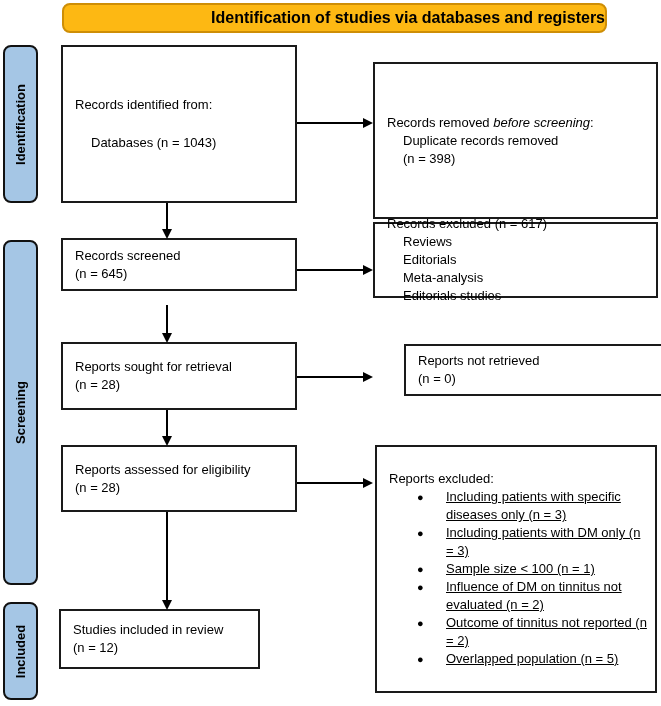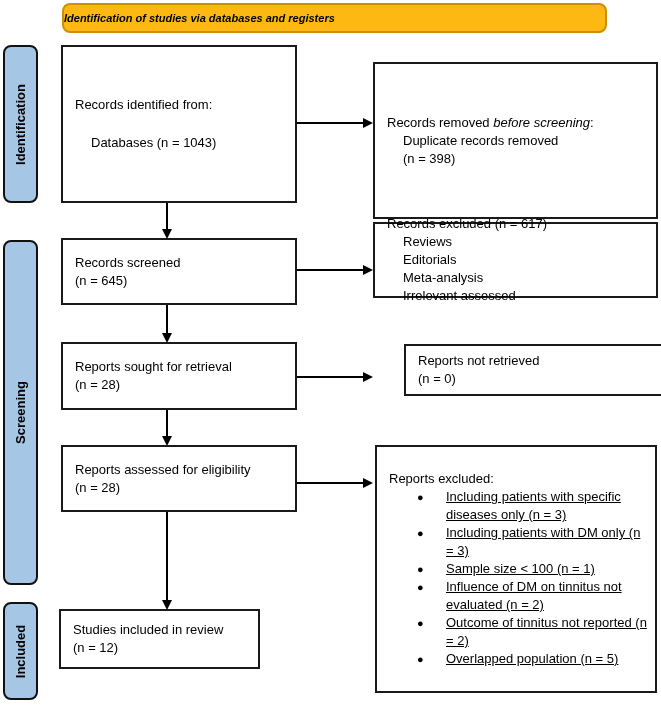--- a/index.html
+++ b/index.html
@@ -13,22 +13,22 @@
     overflow: hidden;
   }
   
   .banner {
     position: absolute;
     left: 62px; top: 3px; width: 545px; height: 30px;
     background: #FDB813;
     border: 2px solid #CE8E06;
     border-radius: 8px;
     box-sizing: border-box;
-    display: flex; align-items: center; justify-content: flex-start;
-    font-size: 11px; font-weight: bold; font-style: italic;
+    display: flex; align-items: center; justify-content: flex-end;
+    font-size: 16px; font-weight: bold;
   }
   
   .stage {
     position: absolute;
     background: #A5C6E5;
     border: 2px solid #111111;
     border-radius: 8px;
     box-sizing: border-box;
     display: flex; align-items: center; justify-content: center;
   }
@@ -97,21 +97,21 @@
   </div>
   <div class="stage" style="left:3px; top:602px; width:35px; height:98px;">
     <span>Included</span>
   </div>
 
   <div class="fbox" style="left:61px; top:45px; width:236px; height:158px;gap:20px;">
     <div>Records identified from:</div>
     <div class="indent">Databases (n = 1043)</div>
   </div>
 
-  <div class="fbox" style="left:61px; top:238px; width:236px; height:67px;">
+  <div class="fbox" style="left:61px; top:238px; width:236px; height:53px;">
     <div>Records screened</div>
     <div>(n = 645)</div>
   </div>
 
   <div class="fbox" style="left:61px; top:342px; width:236px; height:68px;">
     <div>Reports sought for retrieval</div>
     <div>(n = 28)</div>
   </div>
 
   <div class="fbox" style="left:61px; top:445px; width:236px; height:67px;">
@@ -128,21 +128,21 @@
     <div><span>Records removed</span> <span class="it">before screening</span><span>:</span></div>
     <div class="indent">Duplicate records removed</div>
     <div class="indent">(n = 398)</div>
   </div>
 
   <div class="fbox" style="left:373px; top:222px; width:285px; height:76px;">
     <div>Records excluded (n = 617)</div>
     <div class="indent">Reviews</div>
     <div class="indent">Editorials</div>
     <div class="indent">Meta-analysis</div>
-    <div class="indent">Irrelevant assessed</div>
+    <div class="indent">Editorials studies</div>
   </div>
 
   <div class="fbox" style="left:373px; top:344px; width:285px; height:52px;margin-left:31px;">
     <div>Reports not retrieved</div>
     <div>(n = 0)</div>
   </div>
 
   <div class="fbox" style="left:375px; top:445px; width:282px; height:248px;">
     <div>Reports excluded:</div>
     <ul class="blist">

